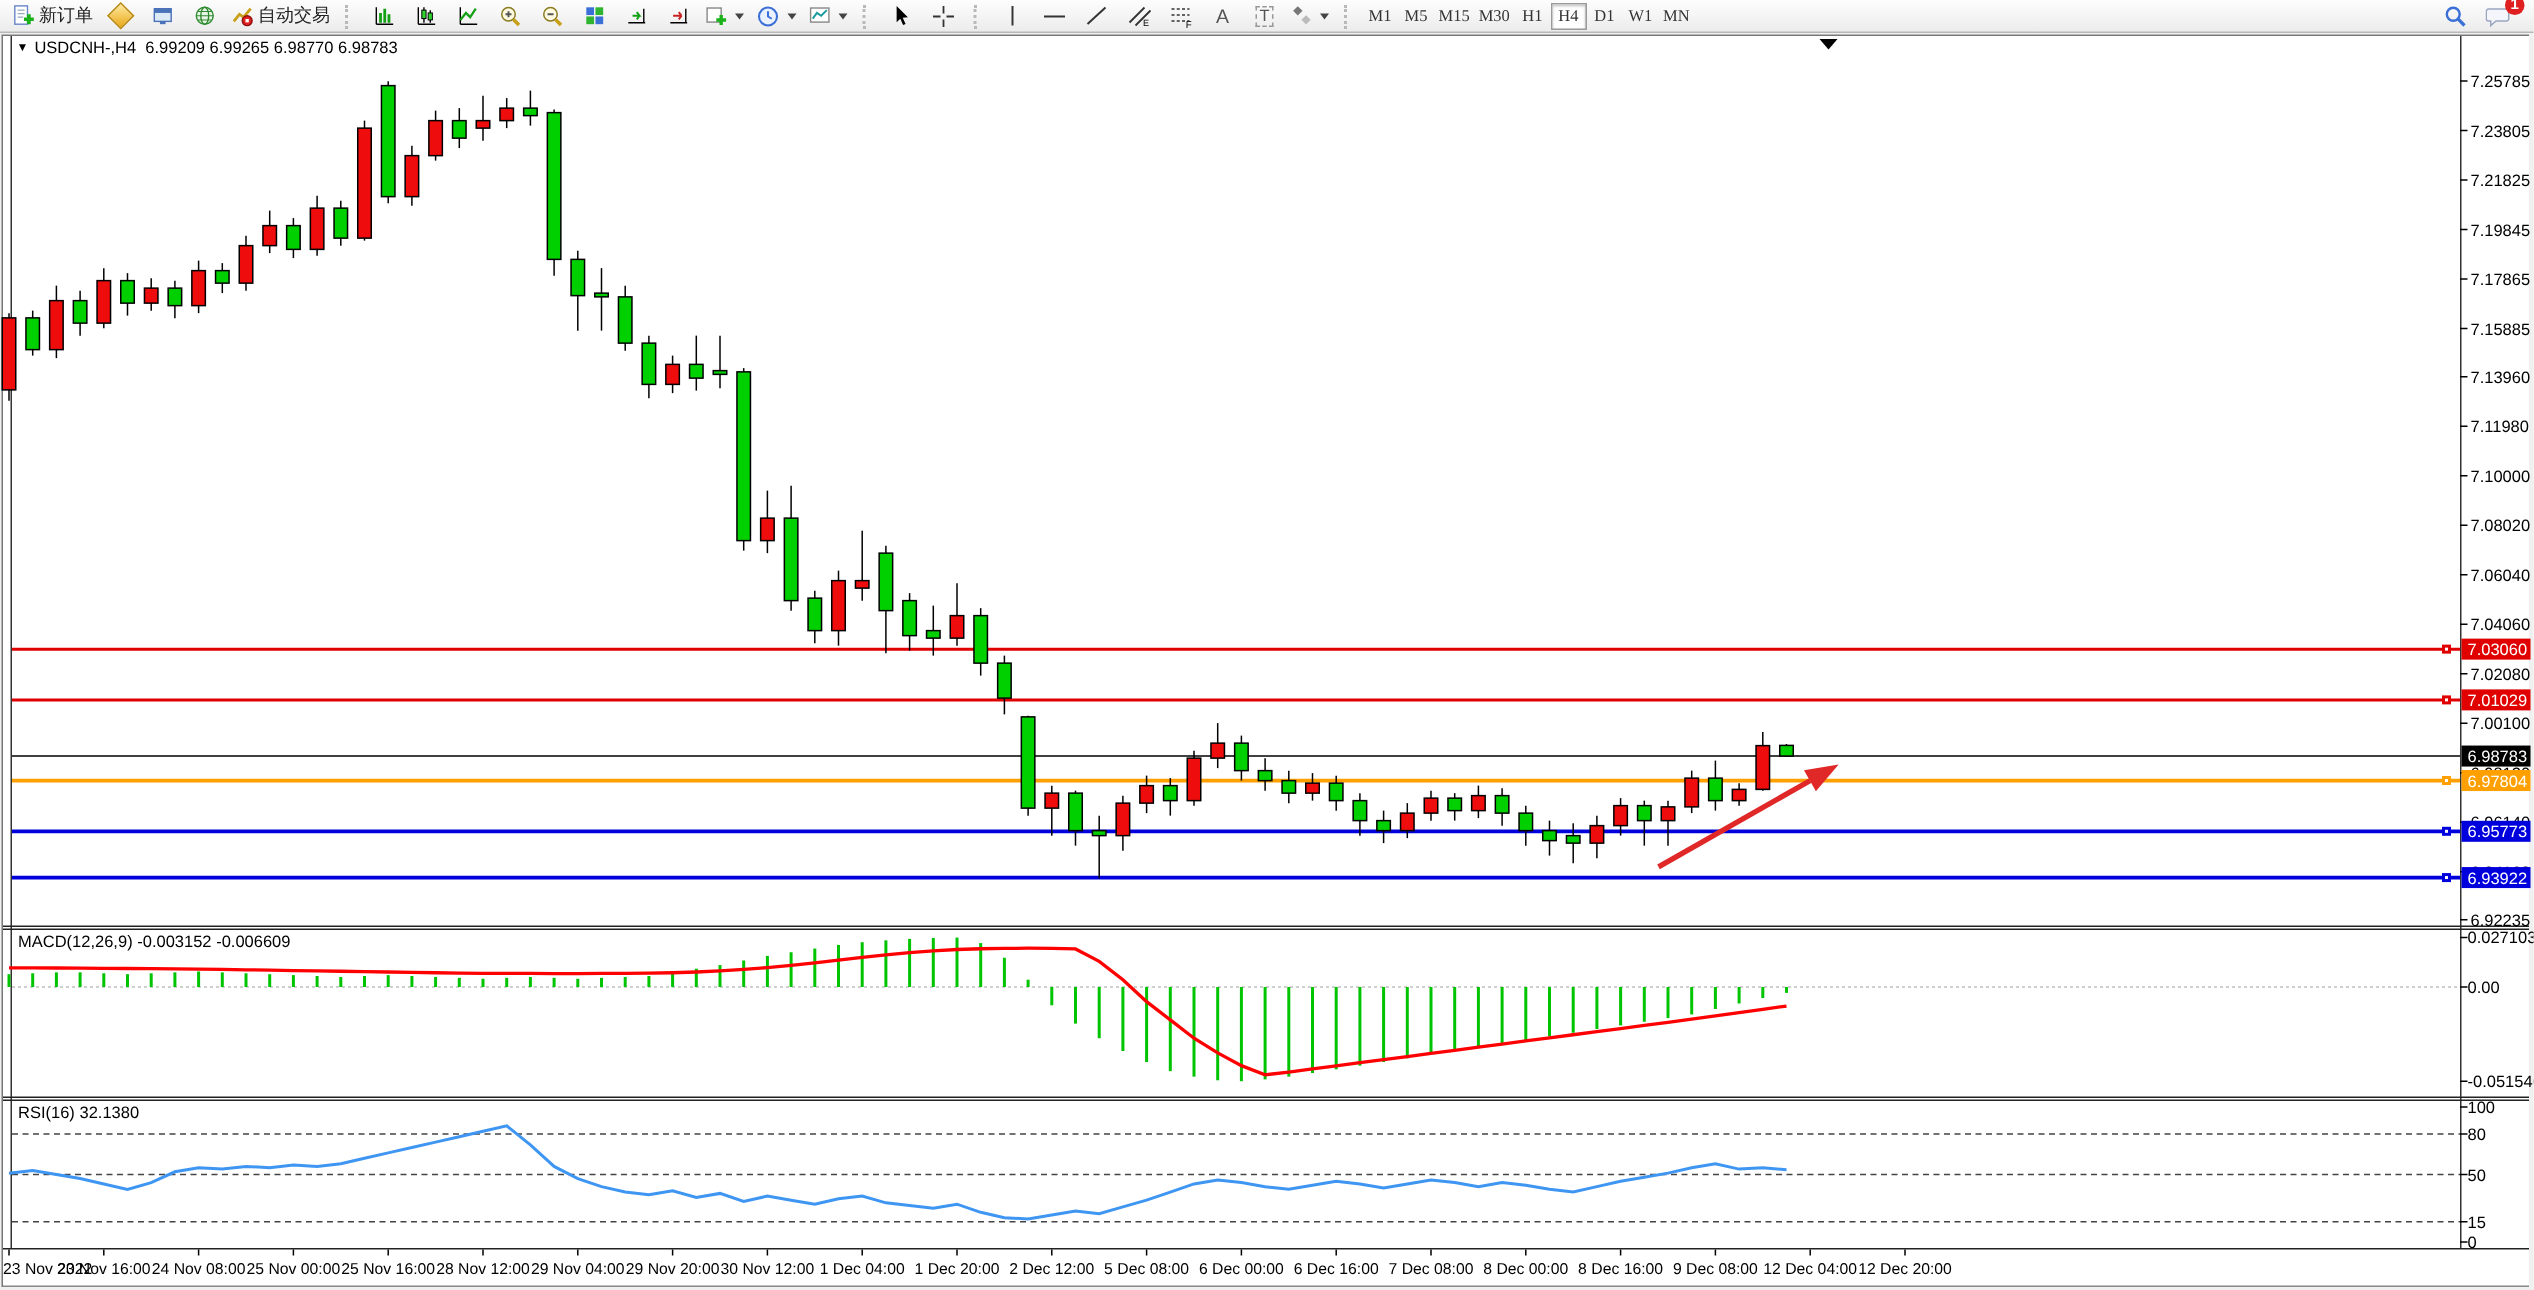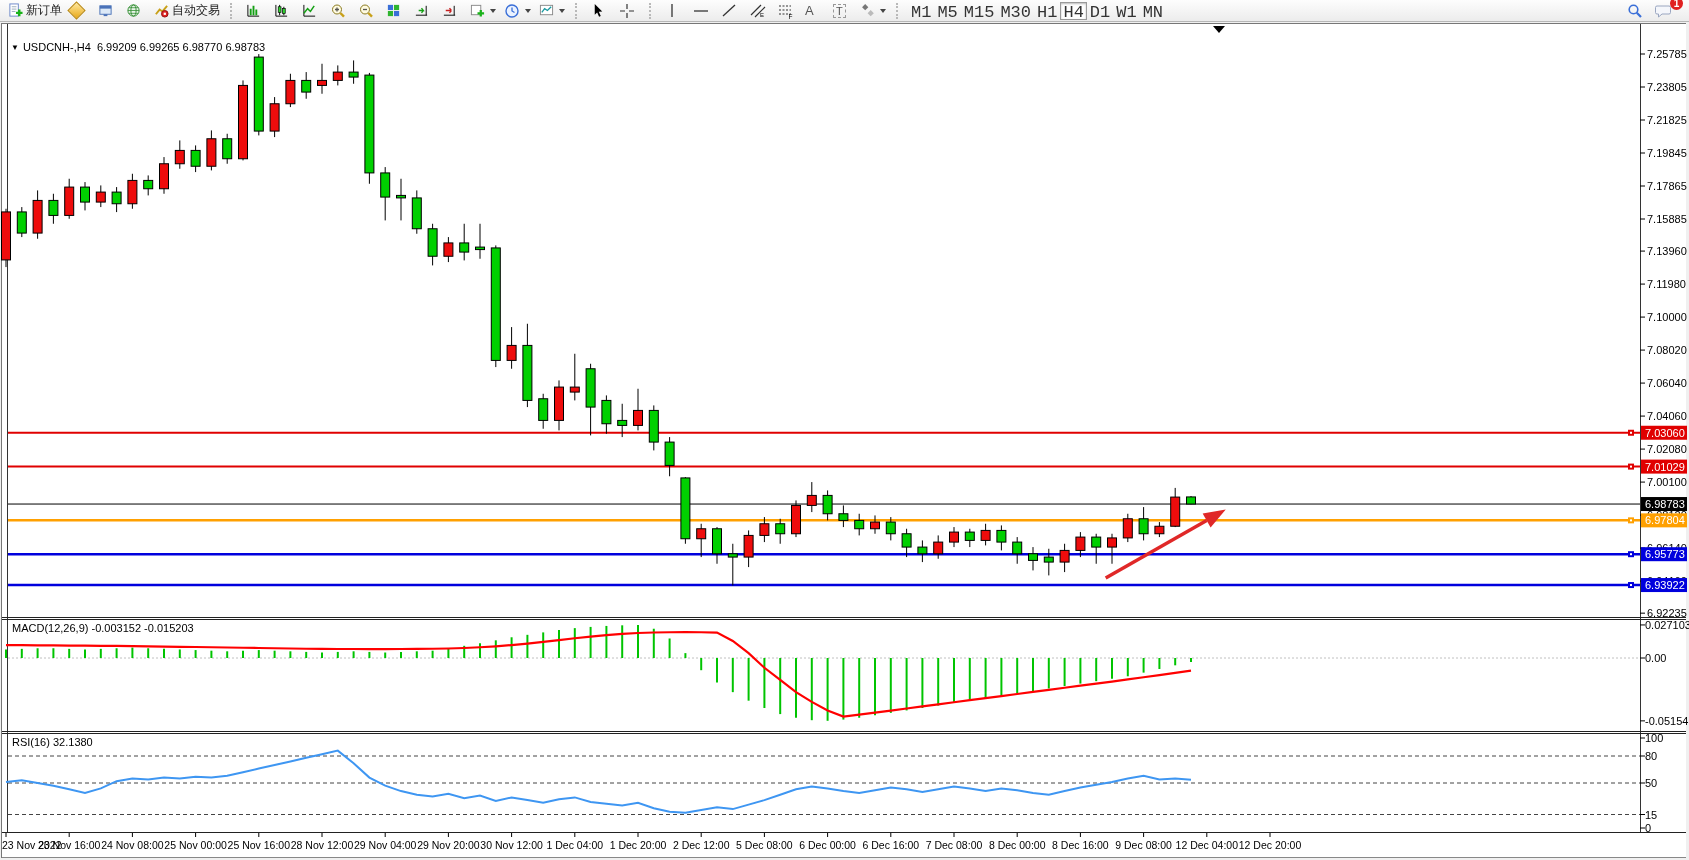--- a/index.html
+++ b/index.html
@@ -3,40 +3,40 @@
 <meta charset="utf-8">
 <style>
   html,body{margin:0;padding:0}
   body{width:1689px;height:860px;overflow:hidden;background:#f0f0f0;
        font-family:"Liberation Sans",sans-serif;position:relative}
   
   #toolbar{position:absolute;top:0;left:0;width:1689px;height:22px;
     background:linear-gradient(#fdfdfd,#ececec);border-bottom:1px solid #b7b7b7;
     display:flex;align-items:center;padding-left:4px;box-sizing:border-box;z-index:5;
     font-size:12px;color:#222;white-space:nowrap}
-  .tbtn{height:20px;min-width:20px;display:flex;align-items:center;justify-content:space-between;
+  .tbtn{height:20px;min-width:20px;display:flex;align-items:center;justify-content:center;
     gap:3px;padding:0 3px;border:1px solid transparent;border-radius:2px;cursor:default}
   .tbtn span.lbl{font-size:12px}
   .grip{width:6px;height:16px;border-left:2px dotted #b9b9b9;margin:0 4px 0 6px}
   .tf{height:18px;min-width:24px;border:1px solid transparent;background:transparent;
-    font-size:17px;color:#333;padding:0 2px;font-family:Liberation Mono, monospace}
+    font-size:11px;color:#333;padding:0 2px;font-family:Liberation Serif, serif}
   .tf.active{background:#fff;border:1px solid #9a9a9a;box-shadow:inset 0 1px 2px #bbb}
   .caret{width:0;height:0;border-left:3px solid transparent;border-right:3px solid transparent;
     border-top:4px solid #444;margin-left:2px}
   .spacer{flex:1}
   .gold{width:11px;height:11px;transform:rotate(45deg);border:1px solid #b8860b;
     background:linear-gradient(135deg,#ffe9a0,#e8a817)}
   .badge{position:absolute;top:-4px;right:-5px;background:#e02020;color:#fff;
     border-radius:50%;width:13px;height:13px;font-size:10px;display:flex;
     align-items:center;justify-content:center;font-weight:bold}
   .chatwrap{position:relative;margin-right:10px}
   
   #chart-svg{position:absolute;top:0;left:0;z-index:1}
   .overlay-label{position:absolute;z-index:3;font-size:11px;color:#000}
-  #chart-title{top:41px;left:11px}
+  #chart-title{top:26px;left:11px}
   #chart-title .tri{font-size:8px;vertical-align:1px;margin-right:4px}
   #macd-label{top:622px;left:12px}
   #rsi-label{top:736px;left:12px}
 </style>
 </head>
 <body>
 
 <div id="toolbar">
   <div class="tbtn">
     <svg width="15" height="15" viewBox="0 0 16 16">
@@ -809,19 +809,19 @@
   <span class="tri">▼</span><span>USDCNH-,H4</span>&nbsp;
   <span>6.99209</span>
   <span>6.99265</span>
   <span>6.98770</span>
   <span>6.98783</span>
 </div>
 
 <div id="macd-label" class="overlay-label">
   <span>MACD(12,26,9)</span>
   <span>-0.003152</span>
-  <span>-0.015203</span>
+  <span>-0.006609</span>
 </div>
 
 <div id="rsi-label" class="overlay-label">
   <span>RSI(16)</span>
   <span>32.1380</span>
 </div>
 
 </body></html>

